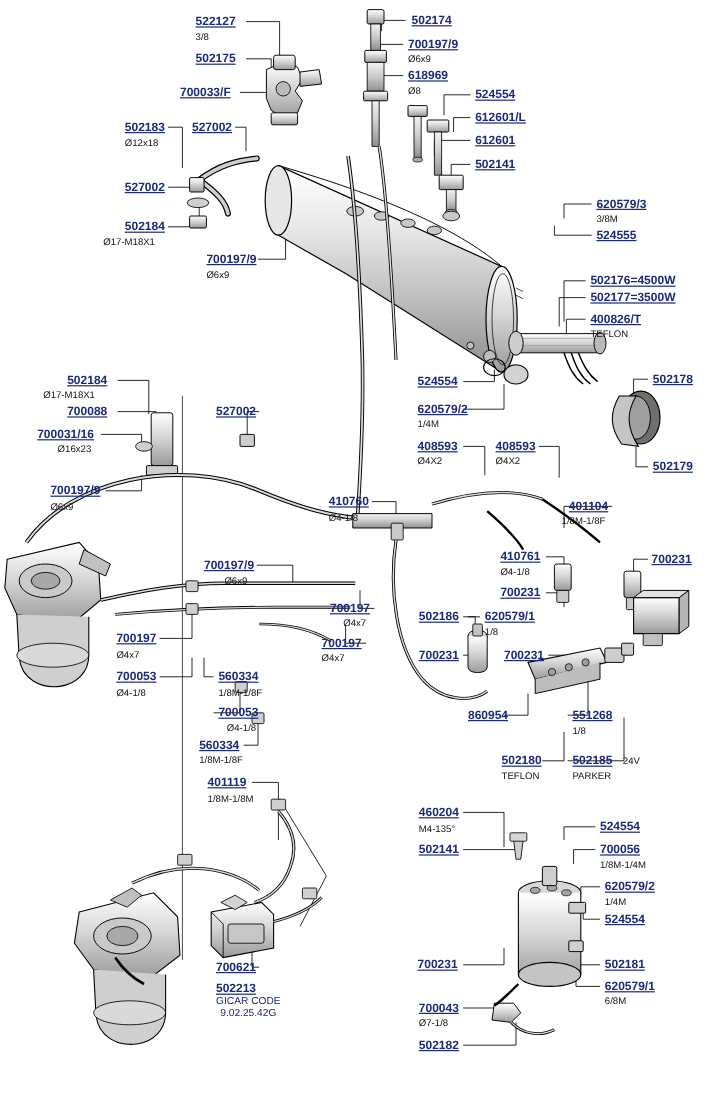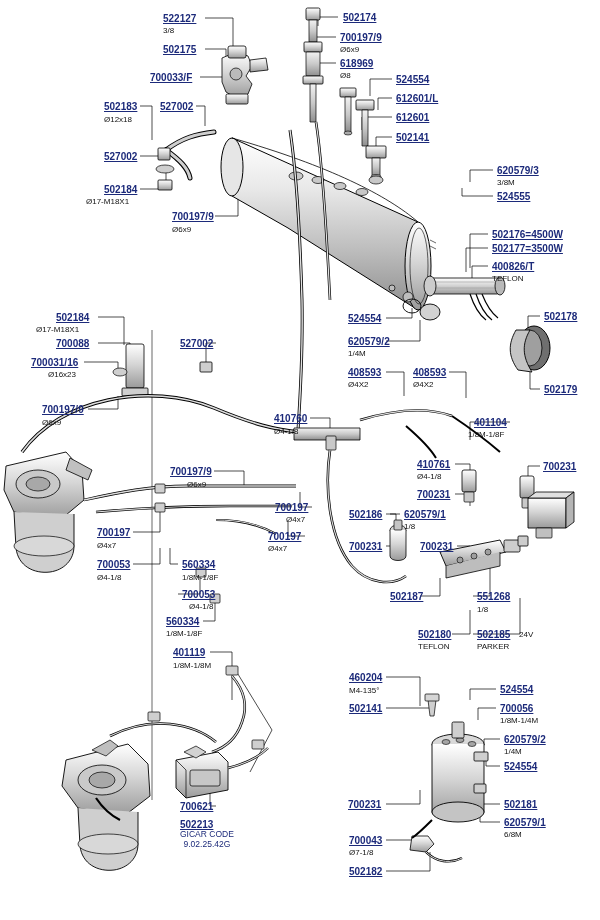--- a/index.html
+++ b/index.html
@@ -405,21 +405,21 @@
       <div class="lbl u" style="left: 97px; top: 559px;">700053</div>
       <div class="sub" style="left: 97px; top: 573px;">Ø4-1/8</div>
       <div class="lbl u" style="left: 182px; top: 559px;">560334</div>
       <div class="sub" style="left: 182px; top: 573px;">1/8M-1/8F</div>
       <div class="lbl u" style="left: 182px; top: 589px;">700053</div>
       <div class="sub" style="left: 189px; top: 602px;">Ø4-1/8</div>
       <div class="lbl u" style="left: 166px; top: 616px;">560334</div>
       <div class="sub" style="left: 166px; top: 629px;">1/8M-1/8F</div>
       <div class="lbl u" style="left: 173px; top: 647px;">401119</div>
       <div class="sub" style="left: 173px; top: 661px;">1/8M-1/8M</div>
-      <div class="lbl u" style="left: 390px; top: 591px;">502187</div>
+      <div class="lbl u" style="left: 390px; top: 591px;">860954</div>
       <div class="lbl u" style="left: 477px; top: 591px;">551268</div>
       <div class="sub" style="left: 477px; top: 605px;">1/8</div>
       <div class="lbl u" style="left: 418px; top: 629px;">502180</div>
       <div class="sub" style="left: 418px; top: 642px;">TEFLON</div>
       <div class="lbl u" style="left: 477px; top: 629px;">502185</div>
       <div class="sub" style="left: 519px; top: 630px;">24V</div>
       <div class="sub" style="left: 477px; top: 642px;">PARKER</div>
       <div class="lbl u" style="left: 349px; top: 672px;">460204</div>
       <div class="sub" style="left: 349px; top: 686px;">M4-135°</div>
       <div class="lbl u" style="left: 349px; top: 703px;">502141</div>

